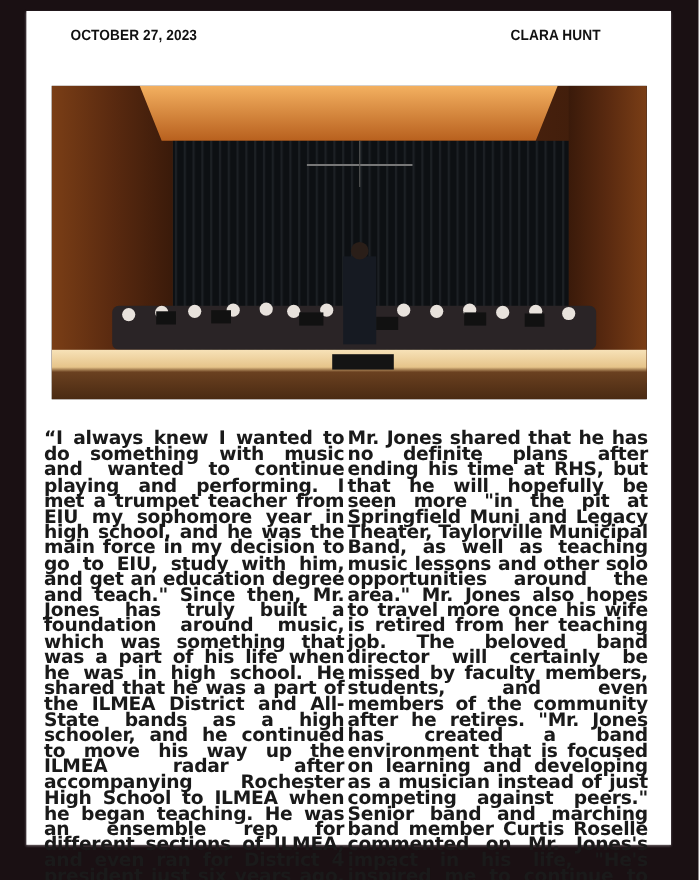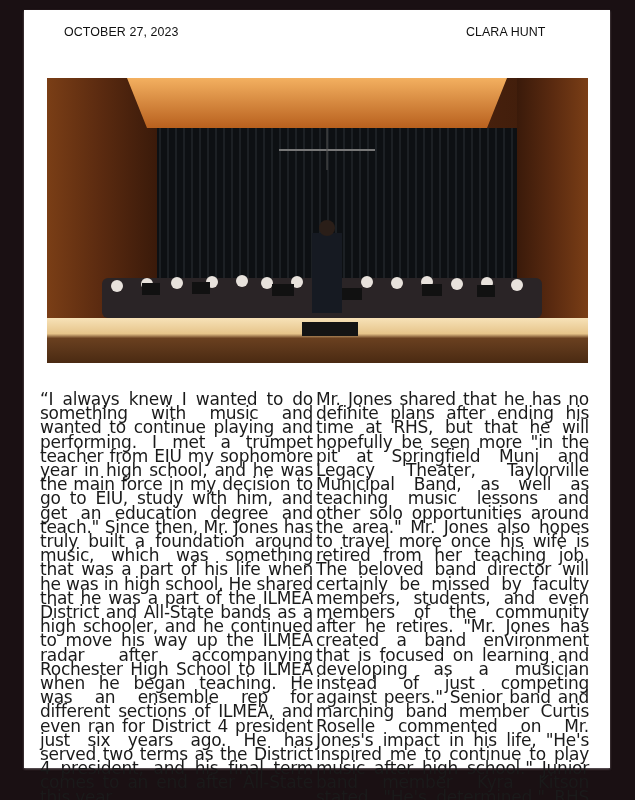--- a/index.html
+++ b/index.html
@@ -9,20 +9,21 @@
     position: relative;
     overflow: hidden;
     font-family: "Liberation Sans", sans-serif;
   }
   .page {
     position: absolute;
     left: 24px; top: 10px;
     width: 586px; height: 758px;
     background: #ffffff;
     box-shadow: 0 1px 2px rgba(120,110,115,0.9);
+    font-weight: bold;
   }
   .header-date, .header-author {
     position: absolute;
     top: 14px;
     font-size: 13.5px;
     color: #111;
     letter-spacing: 0.1px;
     transform: scaleX(0.92);
   }
   .header-date { left: 40px; transform-origin: left; }

